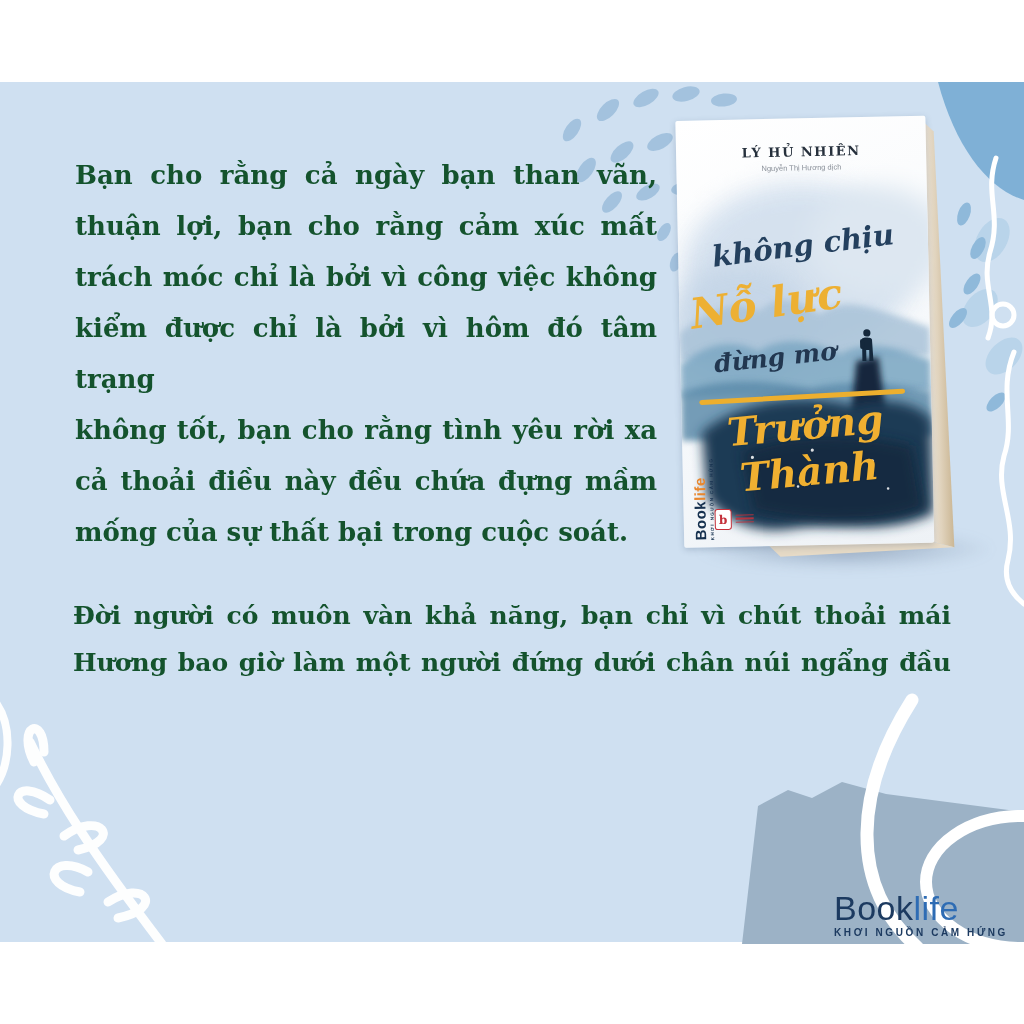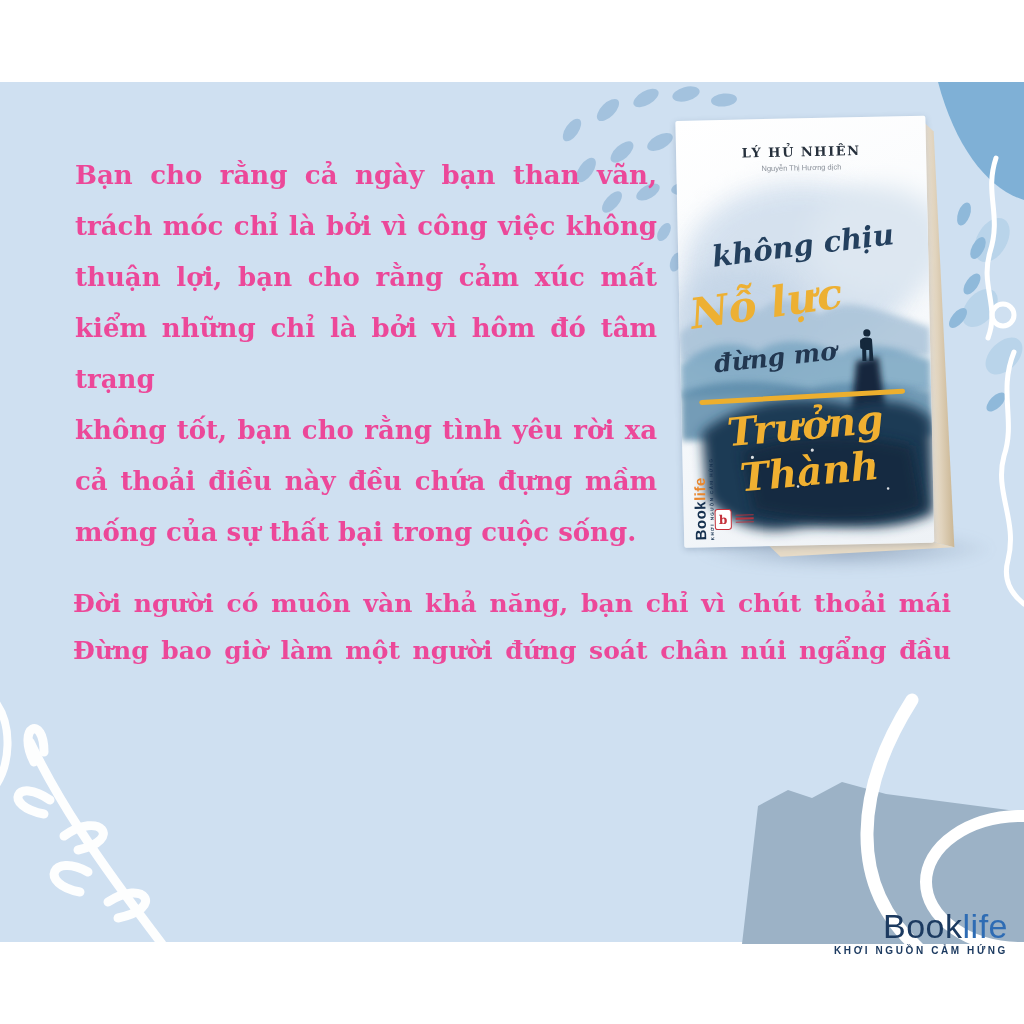--- a/index.html
+++ b/index.html
@@ -1,23 +1,23 @@
 <!DOCTYPE html>
 <html><head>
 <meta charset="utf-8">
 <style>
   html,body{margin:0;padding:0;background:#ffffff;}
   .canvas{position:relative;width:1024px;height:1024px;background:#ffffff;overflow:hidden;
           font-family:"DejaVu Serif",serif;}
   .panel{position:absolute;left:0;top:82px;width:1024px;height:860px;background:#cfe0f1;z-index:0;}
   .decor{position:absolute;left:0;top:0;z-index:1;pointer-events:none;}
   
-  .para{position:absolute;z-index:3;color:#ec4899;}
+  .para{position:absolute;z-index:3;color:#14532d;}
   .p1{left:75px;top:150px;width:582px;font:700 26px/51px "DejaVu Serif",serif;}
-  .p2{left:73px;top:580px;width:878px;font:700 25px/47px "DejaVu Serif",serif;}
+  .p2{left:73px;top:592px;width:878px;font:700 25px/47px "DejaVu Serif",serif;}
   .tline{text-align:justify;text-align-last:justify;white-space:normal;}
   .tline.last{text-align-last:left;}
   
   .book-shadow{position:absolute;left:695px;top:528px;width:300px;height:42px;z-index:2;
       background:radial-gradient(closest-side,rgba(84,105,135,.45),rgba(84,105,135,0));filter:blur(6px);}
   .book{position:absolute;left:680px;top:118px;width:274px;height:445px;z-index:4;transform:rotate(-1.2deg);}
   .cover{position:absolute;left:0;top:0;width:250px;height:427px;background:linear-gradient(160deg,#ffffff,#f4f7fa 70%,#eef2f6);
       border-radius:2px;overflow:hidden;box-shadow:0 2px 6px rgba(60,80,110,.25);}
   .pages{position:absolute;left:0;top:0;}
   .author{position:absolute;left:0;top:26px;width:100%;text-align:center;color:#26303c;
@@ -33,21 +33,21 @@
   .t4{top:284px;color:#f0b031;font-size:39px;font-weight:700;transform:rotate(-4deg);text-shadow:0 0 2px rgba(0,0,0,.15);}
   .spine{position:absolute;left:8px;top:420px;transform:rotate(-90deg);transform-origin:left top;
       font:700 15px "Liberation Sans",sans-serif;letter-spacing:.5px;white-space:nowrap;}
   .spine .b1{color:#16314f;} .spine .b2{color:#e8872e;}
   .spine-tag{font:700 4.5px "Liberation Sans",sans-serif;letter-spacing:1.4px;color:#16314f;margin-top:1px;}
   .stamp{position:absolute;left:31px;top:389px;width:15px;height:19px;border:1.6px solid #c4303a;border-radius:3px;
       background:#fff;color:#c4303a;font:700 12px "DejaVu Serif",serif;display:flex;align-items:center;justify-content:center;}
   .stamp-lines{position:absolute;left:52px;top:393px;width:18px;}
   .stamp-lines i{display:block;height:1.6px;background:#c4303a;margin:1.8px 0;opacity:.85;}
   
-  .logo{position:absolute;right:16px;top:891px;z-index:5;text-align:right;font-family:"Liberation Sans",sans-serif;margin-top:18px;}
+  .logo{position:absolute;right:16px;top:891px;z-index:5;font-family:"Liberation Sans",sans-serif;}
   .logo .brand{font-size:34px;font-weight:400;letter-spacing:.5px;line-height:1;}
   .logo .lb{color:#1c3a60;} .logo .ll{color:#2e6cb4;}
   .logo .tag{font-size:10px;font-weight:700;letter-spacing:2.6px;color:#1c3a60;margin-top:2px;}
 </style>
 </head>
 <body>
 
 <div class="canvas">
   <div class="panel"></div>
 
@@ -104,31 +104,31 @@
       <path d="M758,806 L788,790 L812,798 L842,782 L886,794 L1024,812 L1024,944 L742,944 Z" fill="#9cb2c6"></path>
       <g fill="none" stroke="#ffffff" stroke-linecap="round">
         <path d="M912,700 C856,788 846,884 918,948" stroke-width="13"></path>
         <ellipse cx="1022" cy="882" rx="96" ry="66" stroke-width="12"></ellipse>
       </g>
     </g>
   </svg>
 
   <div class="para p1">
     <div class="tline">Bạn cho rằng cả ngày bạn than vãn,</div>
+    <div class="tline">thuận lợi, bạn cho rằng cảm xúc mất</div>
     <div class="tline">trách móc chỉ là bởi vì công việc không</div>
-    <div class="tline">thuận lợi, bạn cho rằng cảm xúc mất</div>
-    <div class="tline">kiểm những chỉ là bởi vì hôm đó tâm trạng</div>
+    <div class="tline">kiểm được chỉ là bởi vì hôm đó tâm trạng</div>
     <div class="tline">không tốt, bạn cho rằng tình yêu rời xa</div>
     <div class="tline">cả thoải điều này đều chứa đựng mầm</div>
-    <div class="tline last">mống của sự thất bại trong cuộc sống.</div>
+    <div class="tline last">mống của sự thất bại trong cuộc soát.</div>
   </div>
 
   <div class="para p2">
     <div class="tline">Đời người có muôn vàn khả năng, bạn chỉ vì chút thoải mái</div>
-    <div class="tline">Đừng bao giờ làm một người đứng soát chân núi ngẩng đầu</div>
+    <div class="tline">Hương bao giờ làm một người đứng dưới chân núi ngẩng đầu</div>
   </div>
 
   <div class="book-shadow"></div>
 
   <div class="book">
     <svg class="pages" width="274" height="445">
       <defs>
         <linearGradient id="pg" x1="0" y1="0" x2="1" y2="0">
           <stop offset="0" stop-color="#f1e9dc"></stop>
             <stop offset="1" stop-color="#cbb795"></stop>

